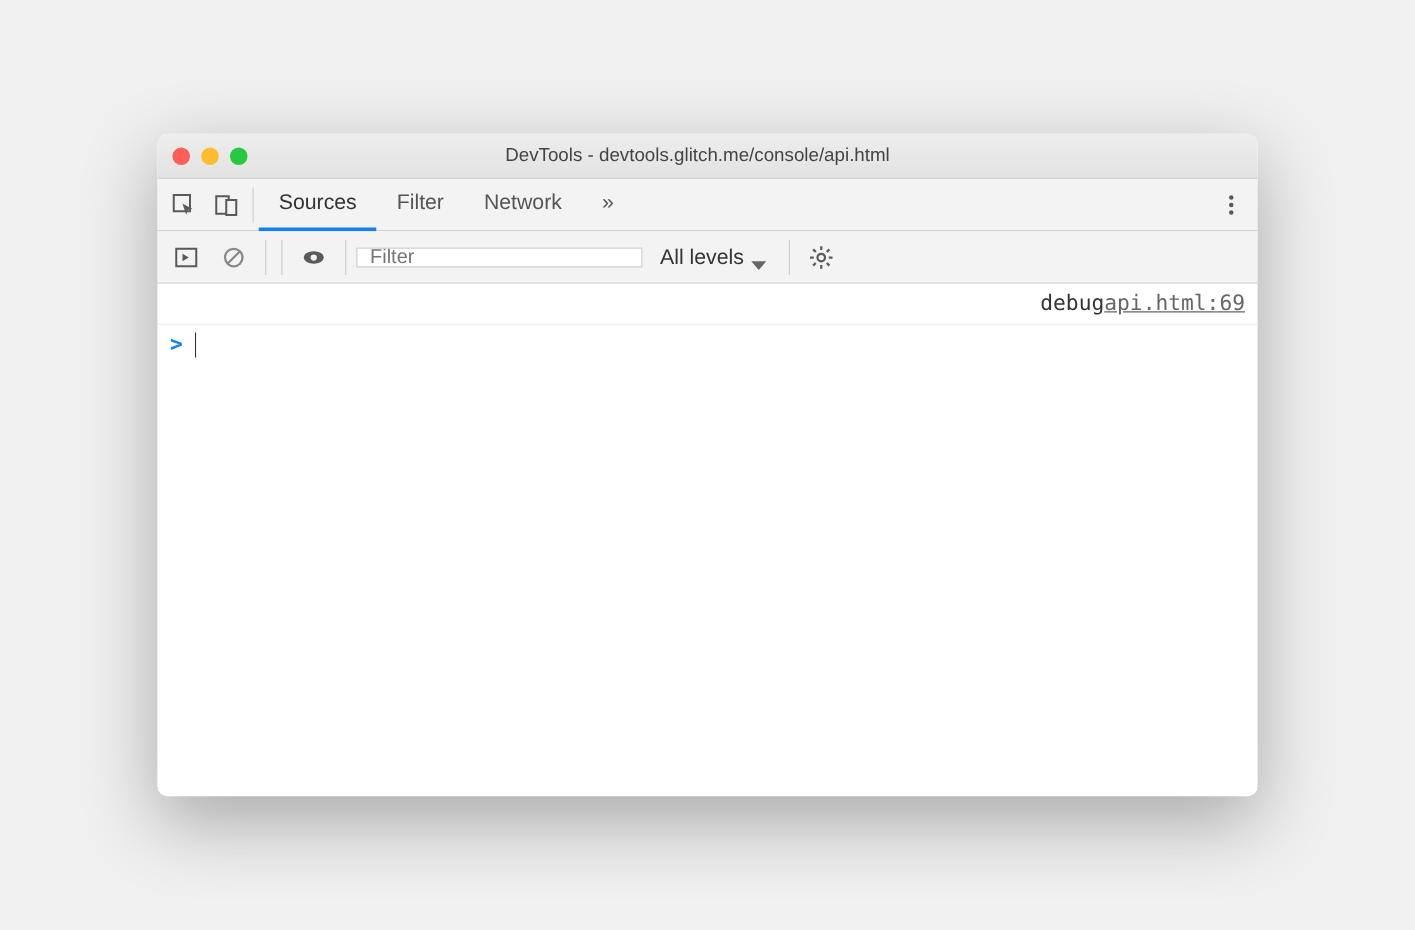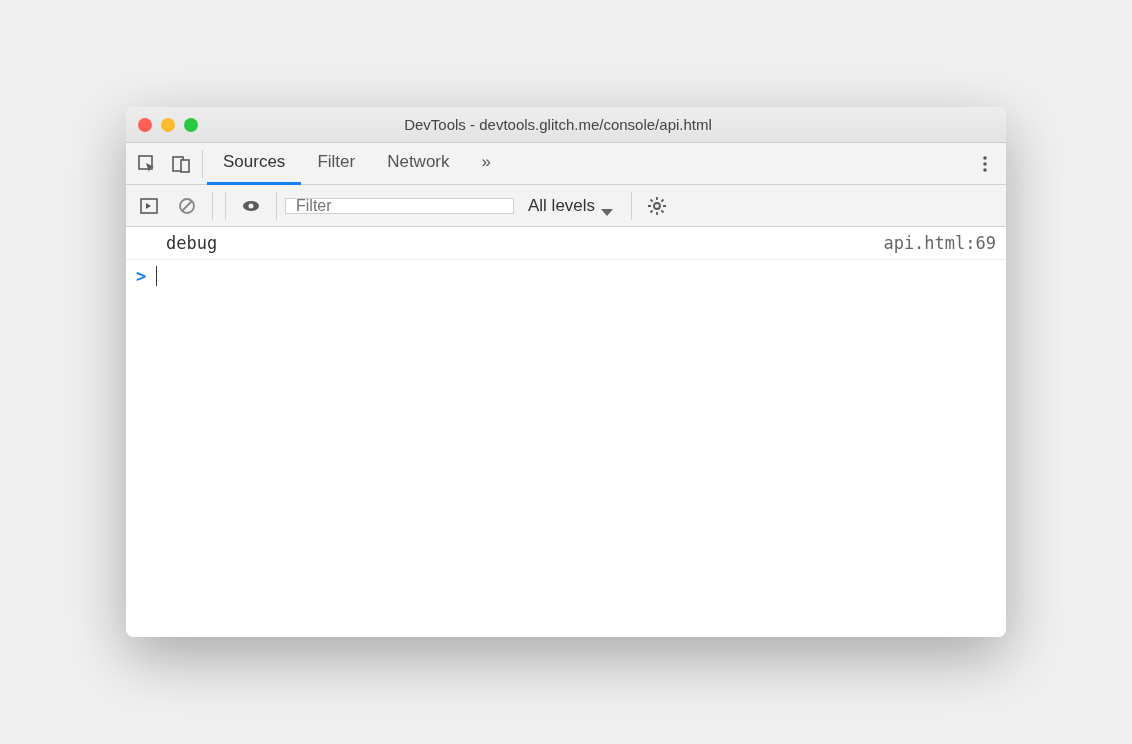--- a/index.html
+++ b/index.html
@@ -137,30 +137,32 @@
       flex: 1;
       background: #fff;
       overflow: auto;
     }
     .log-row {
       display: flex;
       align-items: center;
       padding: 6px 10px;
       border-bottom: 1px solid #f0f0f0;
       font-size: 17px;
+      text-align: right;
     }
     .log-msg {
       flex: 1;
       color: #333;
       font-family: Menlo, Consolas, monospace;
       padding-left: 30px;
     }
     .log-src {
       color: #666;
       font-family: Menlo, Consolas, monospace;
+      text-decoration: underline;
       cursor: pointer;
     }
     .prompt-row {
       display: flex;
       align-items: center;
       padding: 6px 10px;
       font-size: 17px;
     }
     .prompt-chevron {
       color: #167fee;

